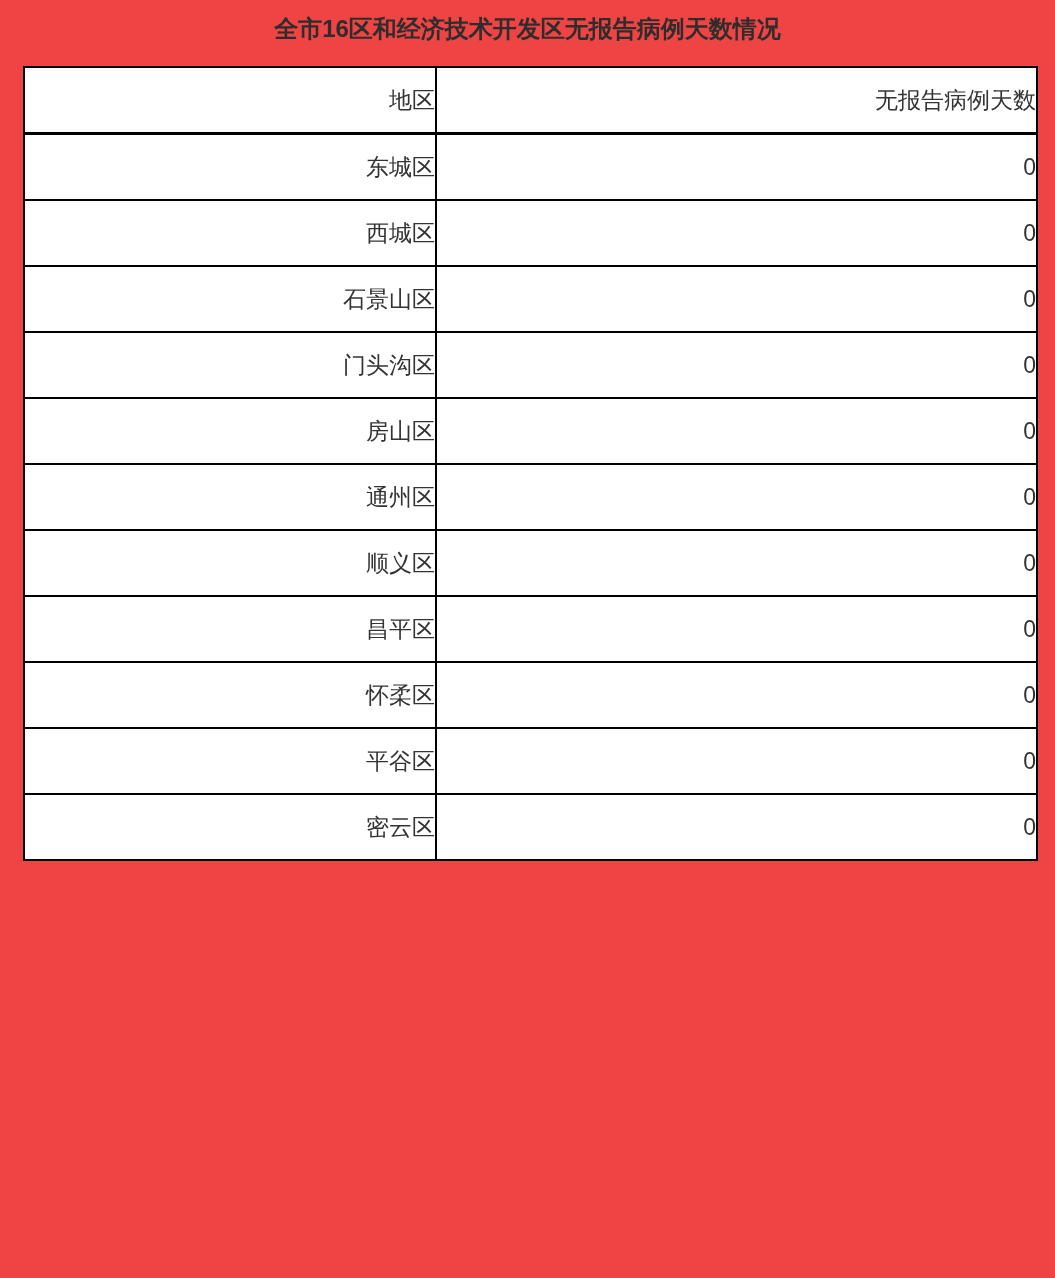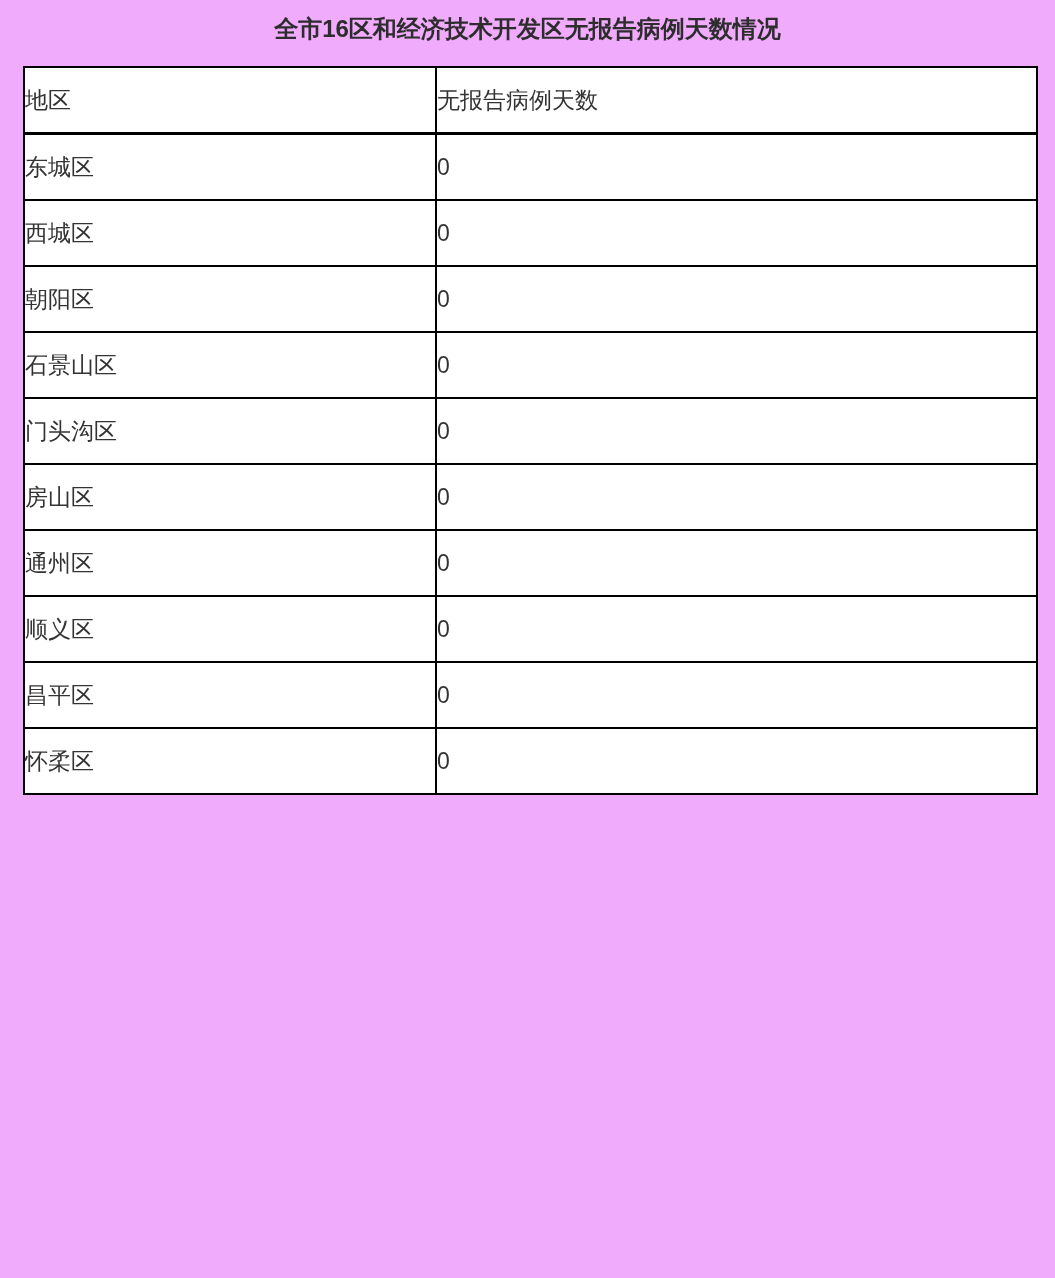--- a/index.html
+++ b/index.html
@@ -4,21 +4,21 @@
 <style>
   html, body {
     margin: 0;
     padding: 0;
     background: #ffffff;
     font-family: "Liberation Sans", "DejaVu Sans", sans-serif;
   }
   .page {
     width: 1055px;
     height: 1278px;
-    background: #f0abfc;
+    background: #ef4444;
     box-sizing: border-box;
     padding-top: 13px;
     overflow: hidden;
   }
   .doc-title {
     text-align: center;
     font-size: 24px;
     line-height: 32px;
     font-weight: bold;
     color: #2d2d2d;
@@ -32,21 +32,21 @@
     width: 1013px;
     background: #ffffff;
   }
   table.report col.c-region { width: 412px; }
   table.report col.c-days   { width: 601px; }
   table.report th,
   table.report td {
     border: 2px solid #000000;
     height: 64px;
     padding: 0;
-    text-align: left;
+    text-align: right;
     vertical-align: middle;
     font-size: 23px;
     font-weight: normal;
     color: #333333;
     background: #ffffff;
   }
   table.report thead th {
     border-bottom: 3px solid #000000;
   }
 </style>
@@ -71,24 +71,20 @@
     <tbody>
         <tr>
           <td>东城区</td>
           <td>0</td>
         </tr>
         <tr>
           <td>西城区</td>
           <td>0</td>
         </tr>
         <tr>
-          <td>朝阳区</td>
-          <td>0</td>
-        </tr>
-        <tr>
           <td>石景山区</td>
           <td>0</td>
         </tr>
         <tr>
           <td>门头沟区</td>
           <td>0</td>
         </tr>
         <tr>
           <td>房山区</td>
           <td>0</td>
@@ -102,16 +98,24 @@
           <td>0</td>
         </tr>
         <tr>
           <td>昌平区</td>
           <td>0</td>
         </tr>
         <tr>
           <td>怀柔区</td>
           <td>0</td>
         </tr>
+        <tr>
+          <td>平谷区</td>
+          <td>0</td>
+        </tr>
+        <tr>
+          <td>密云区</td>
+          <td>0</td>
+        </tr>
       </tbody>
   </table>
 
 </div>
 
 </body></html>

